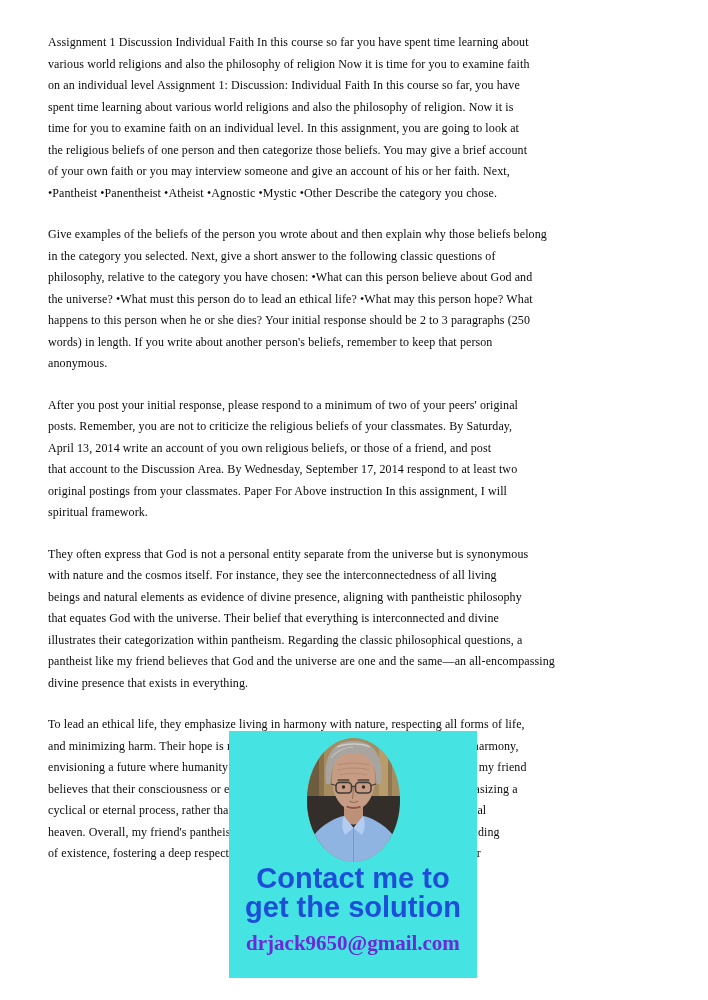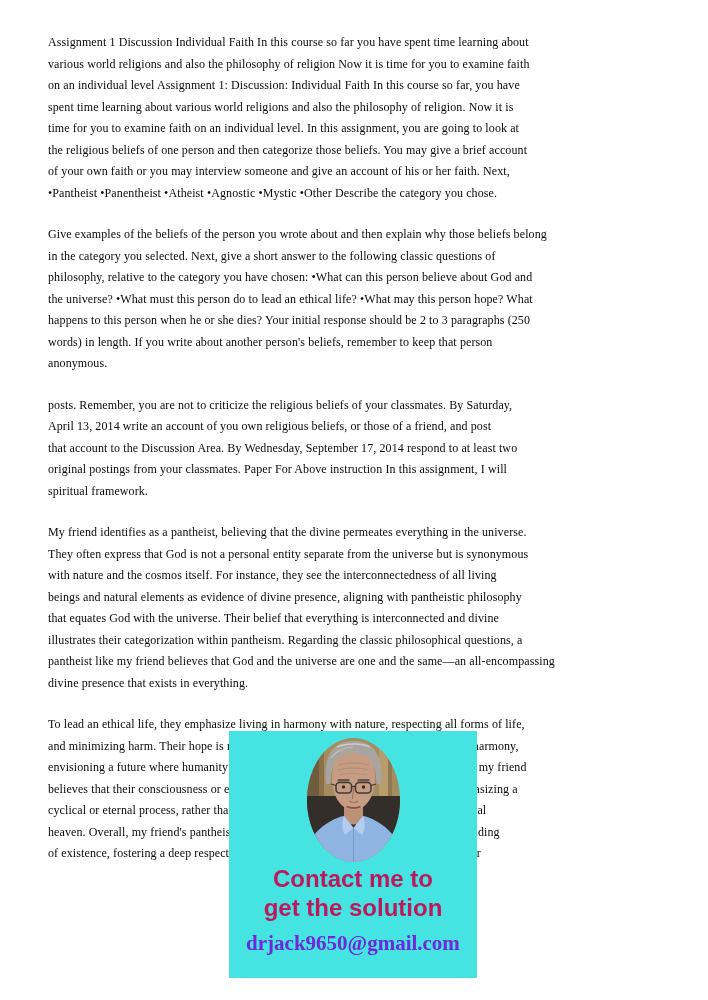--- a/index.html
+++ b/index.html
@@ -31,23 +31,23 @@
     z-index:5;
     text-align:center;
   }
   .photo{
     width:93px; height:124px;
     margin:7px auto 0 auto;
   }
   .card-heading{
     font-family:"Liberation Sans", sans-serif;
     font-weight:700;
-    font-size:24px;
+    font-size:29px;
     line-height:29px;
-    color:#be185d;
+    color:#1d4ed8;
     margin-top:2px;
   }
   .card-email{
     font-family:"Liberation Serif", serif;
     font-weight:700;
     font-size:21px;
     line-height:28px;
     color:#6d28d9;
     margin-top:7px;
   }
@@ -72,29 +72,29 @@
     <div class="line">Give examples of the beliefs of the person you wrote about and then explain why those beliefs belong</div>
     <div class="line">in the category you selected. Next, give a short answer to the following classic questions of</div>
     <div class="line">philosophy, relative to the category you have chosen: •What can this person believe about God and</div>
     <div class="line">the universe? •What must this person do to lead an ethical life? •What may this person hope? What</div>
     <div class="line">happens to this person when he or she dies? Your initial response should be 2 to 3 paragraphs (250</div>
     <div class="line">words) in length. If you write about another person's beliefs, remember to keep that person</div>
     <div class="line">anonymous.</div>
   </div>
 
   <div class="para">
+    <div class="line">After you post your initial response, please respond to a minimum of two of your peers' original</div>
     <div class="line">posts. Remember, you are not to criticize the religious beliefs of your classmates. By Saturday,</div>
     <div class="line">April 13, 2014 write an account of you own religious beliefs, or those of a friend, and post</div>
     <div class="line">that account to the Discussion Area. By Wednesday, September 17, 2014 respond to at least two</div>
     <div class="line">original postings from your classmates. Paper For Above instruction In this assignment, I will</div>
     <div class="line">spiritual framework.</div>
   </div>
 
   <div class="para">
-    <div class="line">My friend identifies as a pantheist, believing that the divine permeates everything in the universe.</div>
     <div class="line">They often express that God is not a personal entity separate from the universe but is synonymous</div>
     <div class="line">with nature and the cosmos itself. For instance, they see the interconnectedness of all living</div>
     <div class="line">beings and natural elements as evidence of divine presence, aligning with pantheistic philosophy</div>
     <div class="line">that equates God with the universe. Their belief that everything is interconnected and divine</div>
     <div class="line">illustrates their categorization within pantheism. Regarding the classic philosophical questions, a</div>
     <div class="line">pantheist like my friend believes that God and the universe are one and the same—an all-encompassing</div>
     <div class="line">divine presence that exists in everything.</div>
   </div>
 
   <div class="para">

